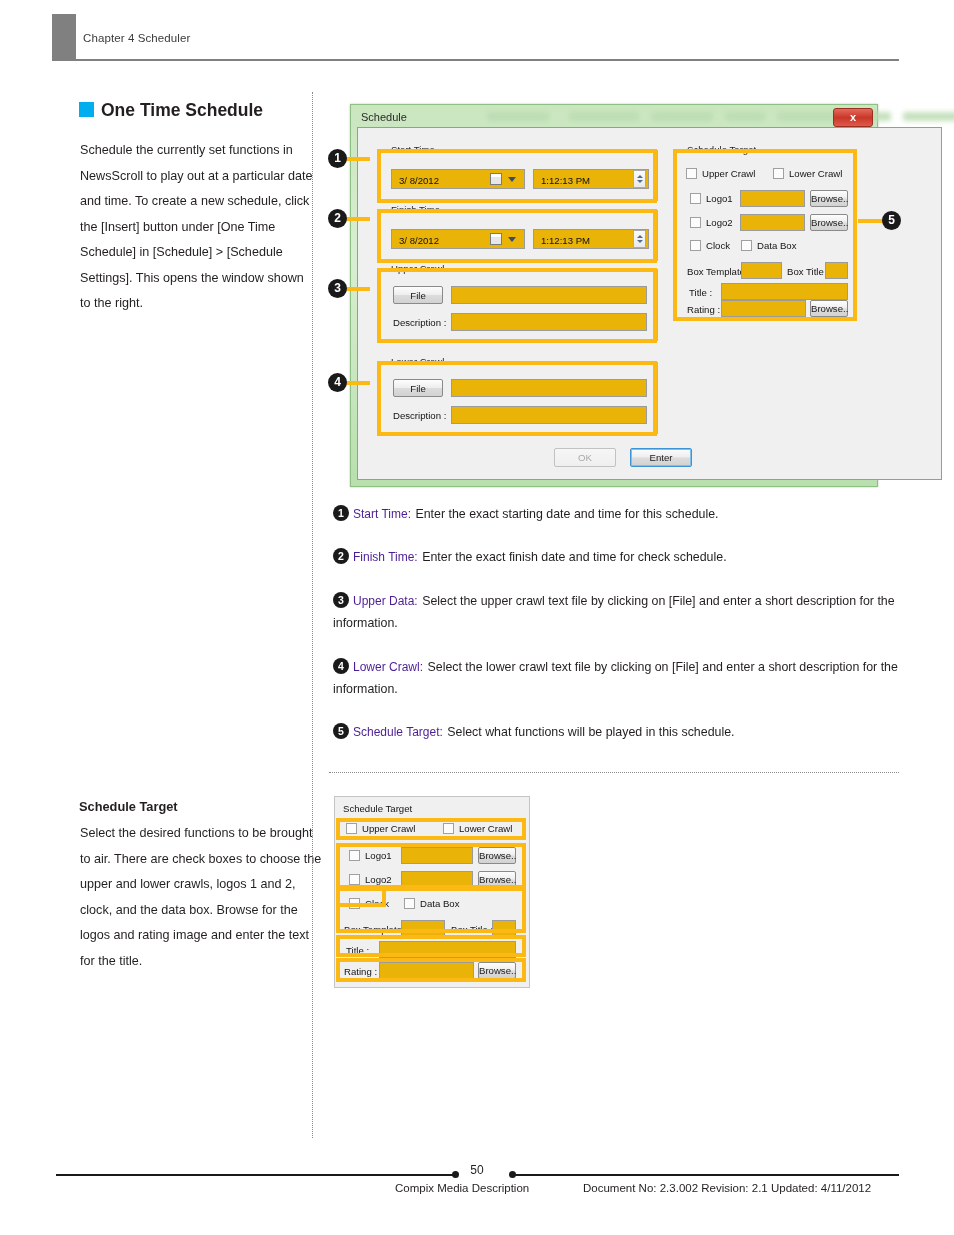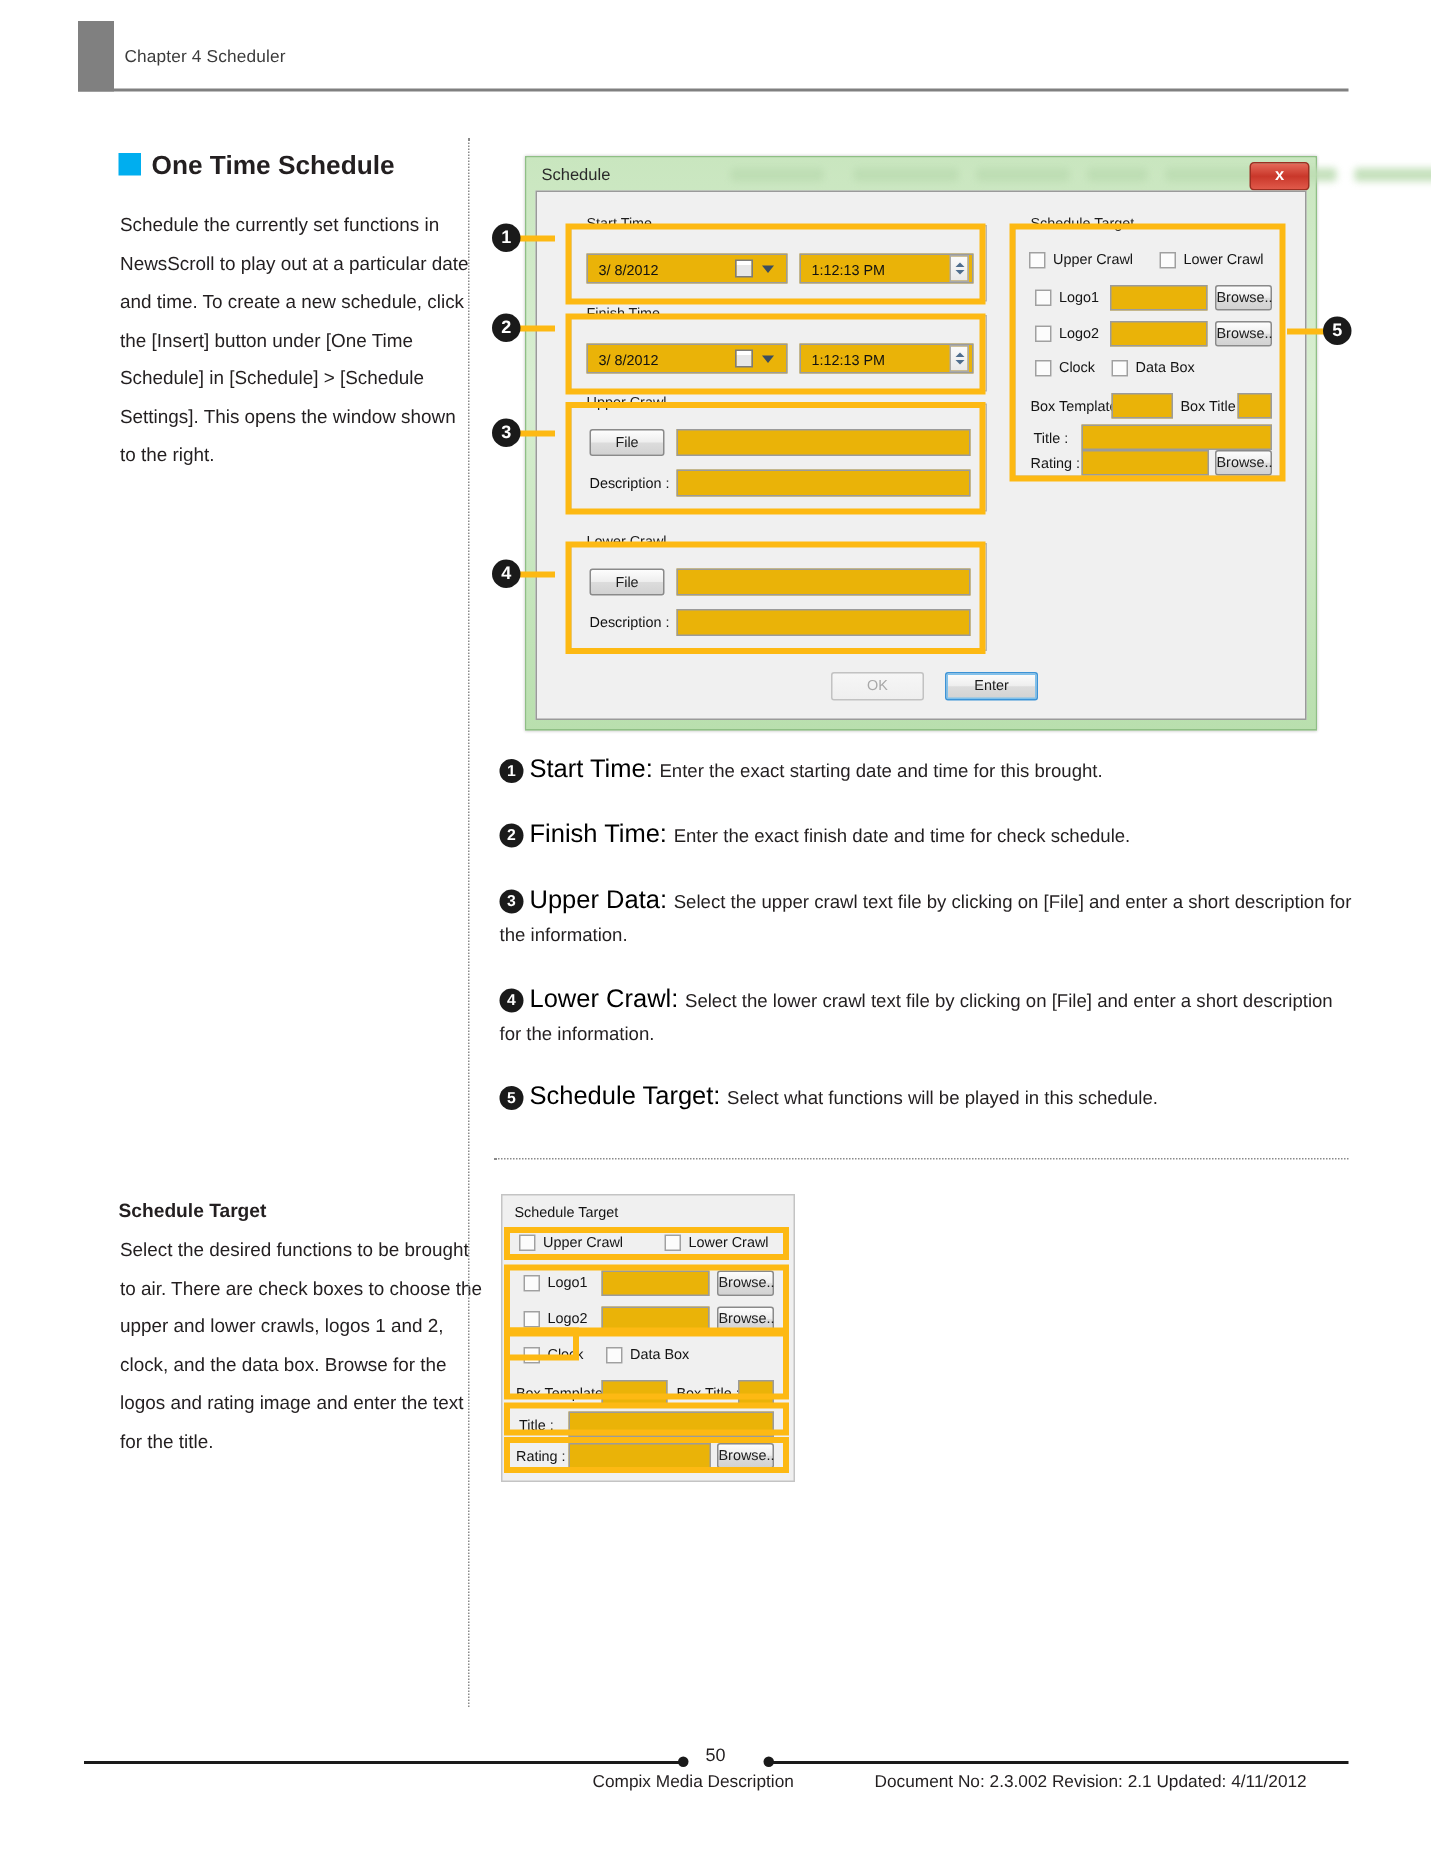--- a/index.html
+++ b/index.html
@@ -33,21 +33,21 @@
        box-shadow:0 0 2px rgba(0,0,0,.25);}
   .dlg-grad{position:absolute;left:0;top:0;right:0;height:100%;
        background:linear-gradient(180deg,#c9e6bf 0%,#d8eed1 40%,#b9dfae 100%);}
   .dlg-title{position:absolute;left:10px;top:6px;font-size:11px;color:#2a2a2a;}
   .blurtext{position:absolute;top:7px;height:9px;background:#bcdcb2;
        filter:blur(2.6px);border-radius:2px;opacity:.85;}
   .closebtn{position:absolute;right:4px;top:3px;width:38px;height:17px;
        background:linear-gradient(180deg,#e56a5a 0%,#c9372a 50%,#e0594a 100%);
        border:1px solid #9b2f22;border-radius:3px;color:#fff;font-size:11px;
        font-weight:bold;text-align:center;line-height:16px;}
-  .dlg-body{position:absolute;left:6px;top:22px;width:514px;height:353px;
+  .dlg-body{position:absolute;left:6px;top:22px;width:585px;height:353px;
        background:#f0f0f0;border:1px solid #9a9a9a;box-sizing:border-box;}
 
   
   .gbox{position:absolute;border:1px solid #b6b6b6;box-sizing:border-box;}
   .gbox-lbl{position:absolute;top:-7px;left:7px;background:#f0f0f0;padding:0 3px;
        font-size:9.6px;color:#1d1d1d;white-space:nowrap;}
   .fld{position:absolute;background:#eab308;border:1px solid #9b9b9b;box-sizing:border-box;}
   .fldtxt{position:absolute;font-size:9.6px;color:#111;}
   .btn{position:absolute;box-sizing:border-box;border:1px solid #8a8a8a;border-radius:2px;
        background:linear-gradient(180deg,#fdfdfd 0%,#eeeeee 48%,#dcdcdc 52%,#d2d2d2 100%);
@@ -75,21 +75,21 @@
   
   .cal{position:absolute;width:19px;height:19px;border-radius:50%;background:#1a1a1a;
        color:#fff;font-size:12px;font-weight:bold;text-align:center;line-height:19px;}
   .lead{position:absolute;height:4px;background:#fdb913;}
 
   
   .lgd{position:absolute;width:572px;}
   .lgd .num{display:inline-block;width:16px;height:16px;border-radius:50%;
        background:#1a1a1a;color:#fff;font-size:10.5px;font-weight:bold;
        text-align:center;line-height:16px;vertical-align:1px;margin-right:4px;}
-  .lgd .term{color:#000000;font-size:17px;}
+  .lgd .term{color:#4c1d95;font-size:12px;}
   .lgd .desc{color:#231f20;font-size:12.4px;line-height:22px;}
 
   
   .stp{position:absolute;left:334px;top:796px;width:196px;height:192px;
        background:#f0f0f0;border:1px solid #c4c4c4;box-sizing:border-box;}
 
   
   .f-rule-l{position:absolute;left:56px;top:1174px;width:398px;height:2px;background:#1a1a1a;}
   .f-rule-r{position:absolute;left:514px;top:1174px;width:385px;height:2px;background:#1a1a1a;}
   .f-dot{position:absolute;top:1171px;width:7px;height:7px;border-radius:50%;background:#1a1a1a;}
@@ -244,21 +244,21 @@
 <div class="cal" style="left:328px;top:209px;">2</div>
 <div class="lead" style="left:344px;top:287px;width:26px;"></div>
 <div class="cal" style="left:328px;top:279px;">3</div>
 <div class="lead" style="left:344px;top:381px;width:26px;"></div>
 <div class="cal" style="left:328px;top:373px;">4</div>
 <div class="lead" style="left:858px;top:219px;width:26px;"></div>
 <div class="cal" style="left:882px;top:211px;">5</div>
 
 <div class="lgd" style="left:333px;top:503px;">
   <span class="num">1</span><span class="term">Start Time:</span>
-  <span class="desc">Enter the exact starting date and time for this brought.</span>
+  <span class="desc">Enter the exact starting date and time for this schedule.</span>
 </div>
 <div class="lgd" style="left:333px;top:546px;">
   <span class="num">2</span><span class="term">Finish Time:</span>
   <span class="desc">Enter the exact finish date and time for check schedule.</span>
 </div>
 <div class="lgd" style="left:333px;top:590px;">
   <span class="num">3</span><span class="term">Upper Data:</span>
   <span class="desc">Select the upper crawl text file by clicking on [File] and enter a short description for the information.</span>
 </div>
 <div class="lgd" style="left:333px;top:656px;">

